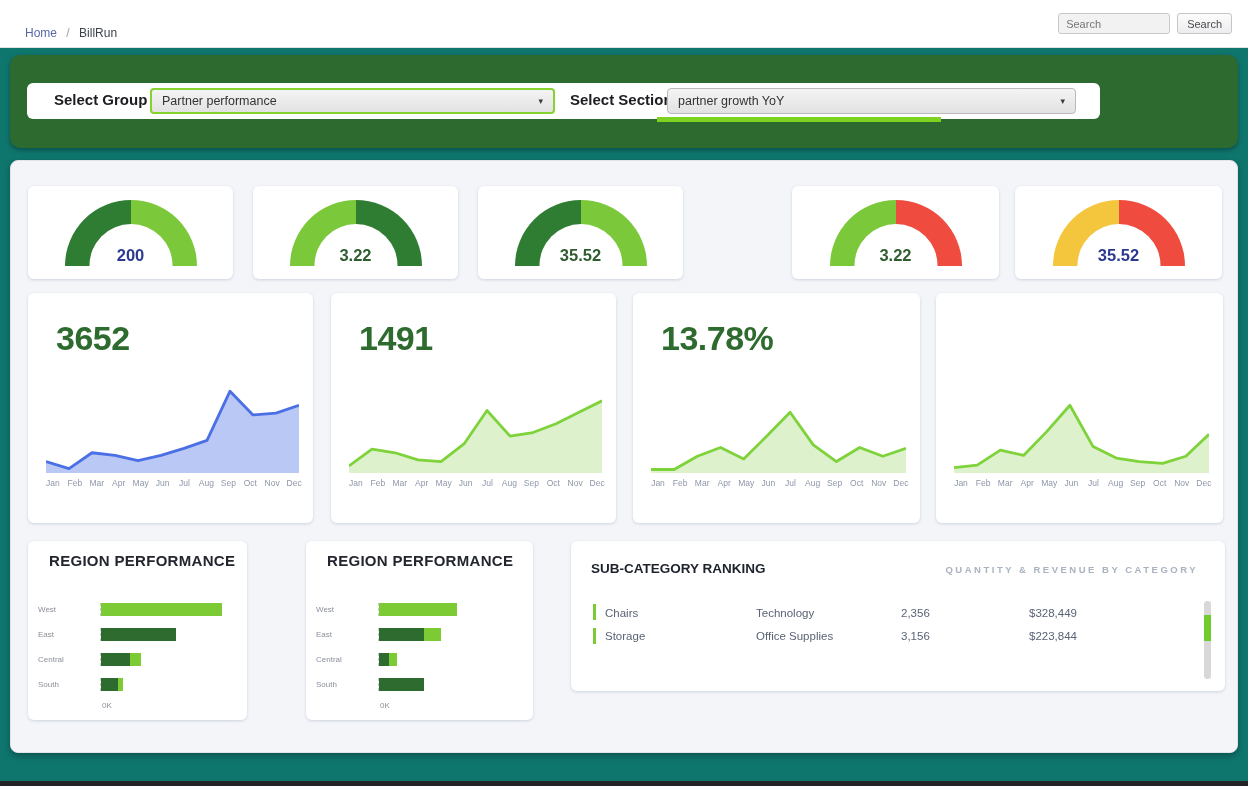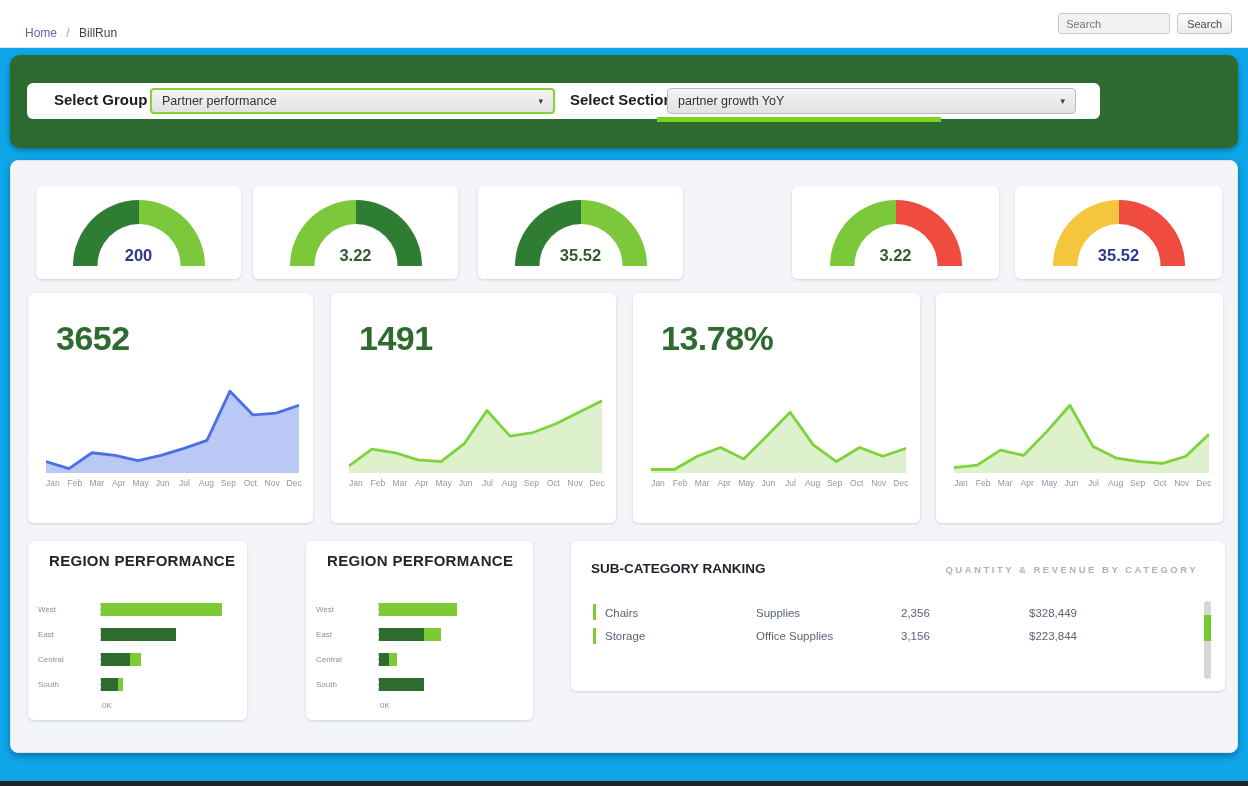--- a/index.html
+++ b/index.html
@@ -1,17 +1,17 @@
 <!DOCTYPE html>
 <html><head>
 <meta charset="utf-8">
 <style>
   * { margin:0; padding:0; box-sizing:border-box; }
   body { font-family:"Liberation Sans", sans-serif; background:#dcdcdc; }
-  .page { position:relative; width:1248px; height:786px; background:#0ea5e9; overflow:hidden; }
+  .page { position:relative; width:1248px; height:786px; background:#0f766e; overflow:hidden; }
 
   
   .top-sliver { position:absolute; left:8px; top:0; width:58px; height:5px; background:#16391a; }
   .bottom-bar { position:absolute; left:0; bottom:0; width:100%; height:5px; background:#222326; }
 
   
   .header { position:absolute; left:0; top:0; width:100%; height:48px; background:#ffffff; border-bottom:1px solid #e2e2e5; }
   .breadcrumb { position:absolute; left:25px; top:26px; font-size:12px; }
   .breadcrumb a { color:#5a67a5; text-decoration:none; cursor:pointer; }
   .breadcrumb .sep { color:#9aa0ab; margin:0 6px; }
@@ -31,21 +31,21 @@
   .select-group { left:123px; width:405px; border:2px solid #86d22f;text-align:center; }
   .select-section { left:640px; width:409px; border:1px solid #b9b9bd; }
   .section-underline { position:absolute; left:647px; top:62px; width:284px; height:5px; background:#7ed321; }
 
   
   .panel { position:absolute; left:10px; top:160px; width:1228px; height:593px; background:#f3f5f9; border:1px solid #e0e3ea; border-radius:8px; box-shadow:0 3px 7px rgba(0,0,0,.3); }
   .card { position:absolute; background:#ffffff; border-radius:6px; box-shadow:0 1px 3px rgba(150,160,185,.4); }
 
   
   .gauge-card { top:25px; height:93px; }
-  .gc1 { left:17px; width:205px;margin-left:8px; } .gc2 { left:242px; width:205px; } .gc3 { left:467px; width:205px; }
+  .gc1 { left:17px; width:205px; } .gc2 { left:242px; width:205px; } .gc3 { left:467px; width:205px; }
   .gc4 { left:781px; width:207px; } .gc5 { left:1004px; width:207px; }
   .gauge { position:absolute; left:50%; top:14px; transform:translateX(-50%); width:132px; height:66px; }
   .gauge-arc { position:absolute; inset:0; border-radius:66px 66px 0 0; }
   .gauge-hole { position:absolute; left:50%; bottom:0; transform:translateX(-50%); width:83px; height:42px; border-radius:42px 42px 0 0; background:#ffffff; }
   .gauge-value { position:absolute; left:0; right:0; bottom:1px; text-align:center; font-size:16.5px; font-weight:bold; }
 
   
   .kpi-card { top:132px; height:230px; }
   .kc1 { left:17px; width:285px; } .kc2 { left:320px; width:285px; }
   .kc3 { left:622px; width:287px; } .kc4 { left:925px; width:287px; }
@@ -309,21 +309,21 @@
       <div class="axis-label">0K</div>
     </div>
 
     <div class="card table-card">
       <span class="table-title">SUB-CATEGORY RANKING</span>
       <span class="table-subtitle">QUANTITY &amp; REVENUE BY CATEGORY</span>
       <div class="table-rows">
           <div class="trow">
             <span class="accent" style="background:#7ccb35"></span>
             <span class="c-name">Chairs</span>
-            <span class="c-cat">Supplies</span>
+            <span class="c-cat">Technology</span>
             <span class="c-qty">2,356</span>
             <span class="c-rev">$328,449</span>
           </div>
           <div class="trow">
             <span class="accent" style="background:#7ccb35"></span>
             <span class="c-name">Storage</span>
             <span class="c-cat">Office Supplies</span>
             <span class="c-qty">3,156</span>
             <span class="c-rev">$223,844</span>
           </div>

